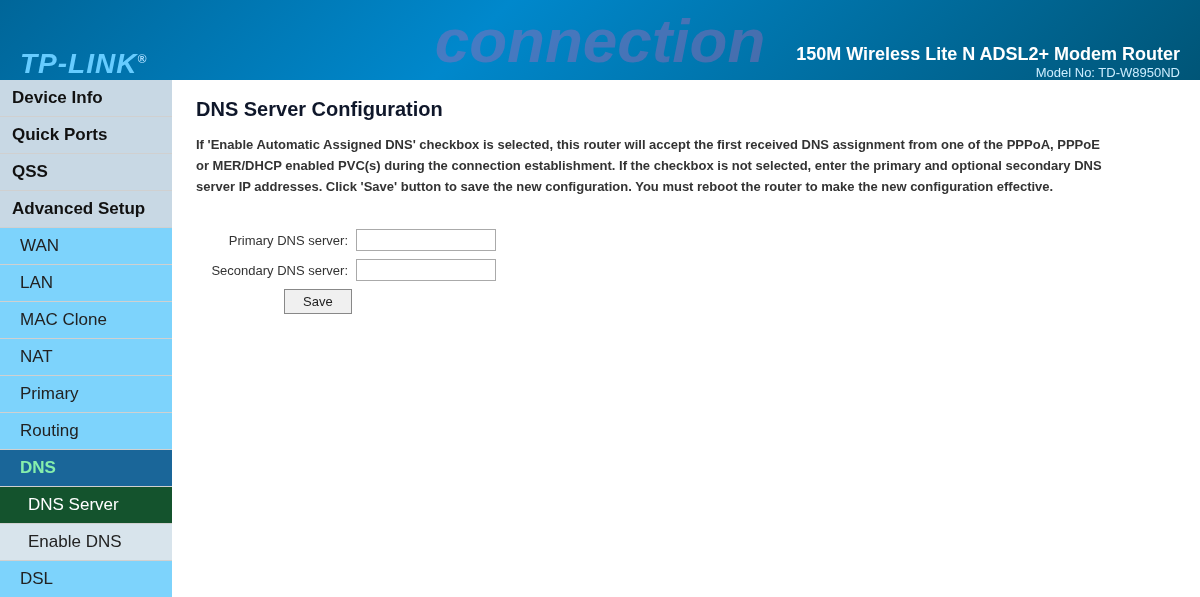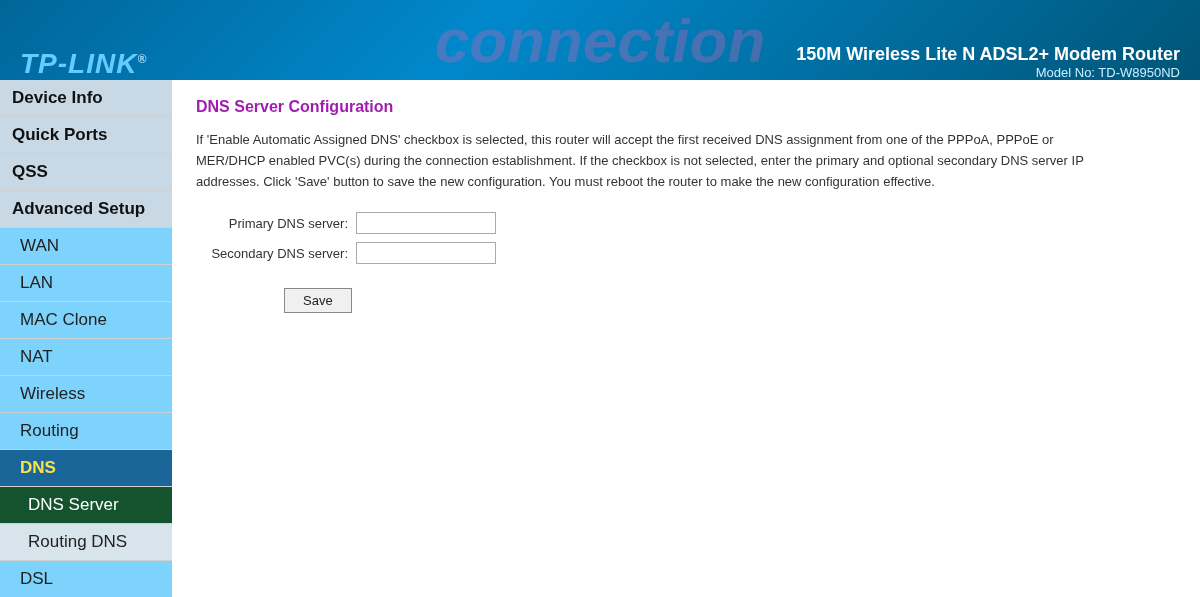--- a/index.html
+++ b/index.html
@@ -79,61 +79,62 @@
       font-weight: bold;
       color: #111;
     }
     .sidebar-item.sub-level {
       padding-left: 20px;
       background: #7dd3fc;
       font-weight: normal;
     }
     .sidebar-item.active {
       background: #1a6699;
-      color: #fde047;
+      color: #86efac;
       font-weight: bold;
     }
     .sidebar-item.active-sub {
       background: #14532d;
       color: white;
       padding-left: 28px;
     }
 
     
     .content {
       flex: 1;
       background: white;
       padding: 18px 24px;
       overflow-y: auto;
     }
     .content-title {
-      font-size: 16px;
-      font-weight: bold;
-      color: #a21caf;
+      font-size: 20px;
+      font-weight: bold;
+      color: #0f172a;
       margin-bottom: 14px;
     }
     .content-description {
       font-size: 13px;
       color: #333;
       line-height: 1.6;
-      margin-bottom: 20px;
+      margin-bottom: 32px;
       max-width: 920px;
+      font-weight: bold;
     }
     .checkbox-row {
       display: flex;
       align-items: center;
       margin-bottom: 24px;
     }
     .checkbox-row input[type="checkbox"] {
       margin-right: 8px;
       width: 14px;
       height: 14px;
     }
     .form-table {
-      margin-bottom: 24px;
+      margin-bottom: 8px;
     }
     .form-row {
       display: flex;
       align-items: center;
       margin-bottom: 8px;
     }
     .form-label {
       width: 160px;
       text-align: right;
       padding-right: 8px;
@@ -176,25 +177,25 @@
 
   <nav class="sidebar">
     <a class="sidebar-item top-level">Device Info</a>
     <a class="sidebar-item top-level">Quick Ports</a>
     <a class="sidebar-item top-level">QSS</a>
     <a class="sidebar-item top-level">Advanced Setup</a>
     <a class="sidebar-item sub-level">WAN</a>
     <a class="sidebar-item sub-level">LAN</a>
     <a class="sidebar-item sub-level">MAC Clone</a>
     <a class="sidebar-item sub-level">NAT</a>
-    <a class="sidebar-item sub-level">Wireless</a>
+    <a class="sidebar-item sub-level">Primary</a>
     <a class="sidebar-item sub-level">Routing</a>
     <a class="sidebar-item sub-level active">DNS</a>
     <a class="sidebar-item active-sub" style="padding-left:28px;">DNS Server</a>
-    <a class="sidebar-item sub-level" style="padding-left:28px; background:#d8e4ec;">Routing DNS</a>
+    <a class="sidebar-item sub-level" style="padding-left:28px; background:#d8e4ec;">Enable DNS</a>
     <a class="sidebar-item sub-level">DSL</a>
     <a class="sidebar-item top-level">Port Mapping</a>
     <a class="sidebar-item sub-level">LAN Ports</a>
     <a class="sidebar-item sub-level">IPSec</a>
 
   </nav>
 
   <div class="content">
     <div class="content-title">DNS Server Configuration</div>
     <div class="content-description">If 'Enable Automatic Assigned DNS' checkbox is selected, this router will accept the first received DNS assignment from one of the PPPoA, PPPoE or MER/DHCP enabled PVC(s) during the connection establishment. If the checkbox is not selected, enter the primary and optional secondary DNS server IP addresses. Click 'Save' button to save the new configuration. You must reboot the router to make the new configuration effective.</div>

